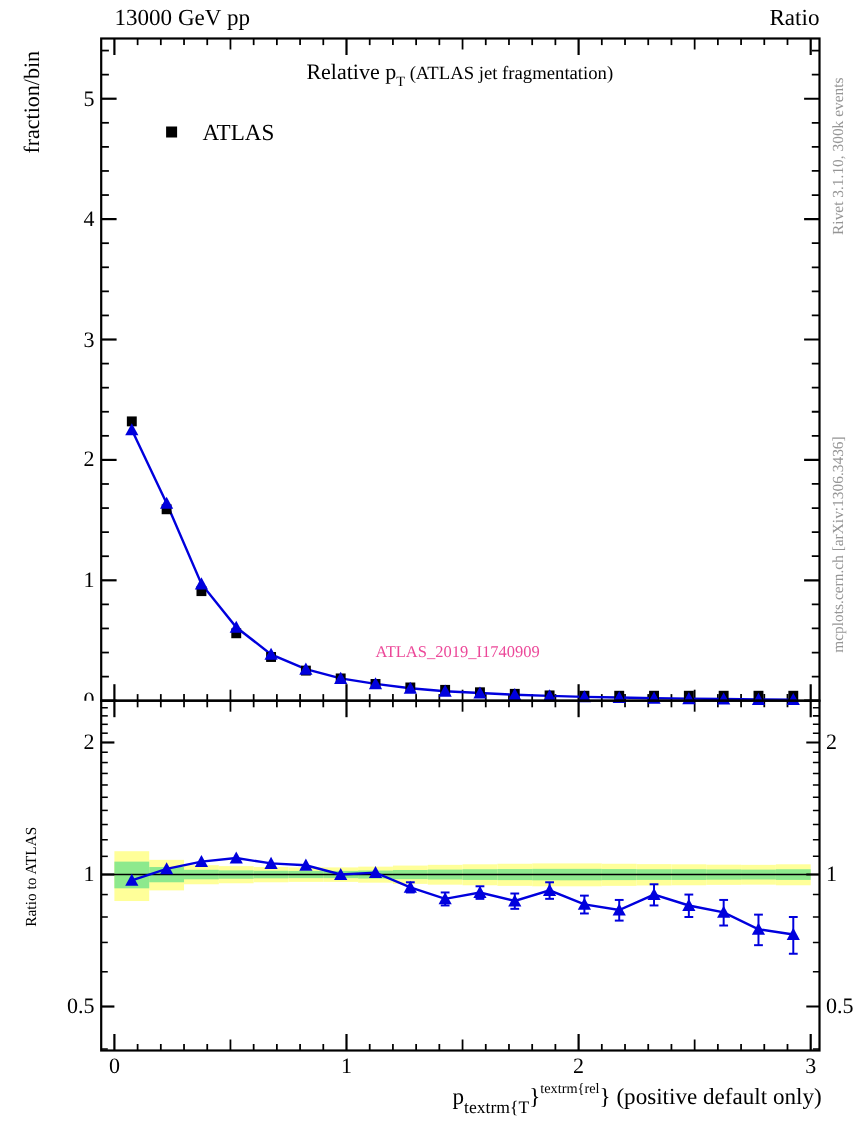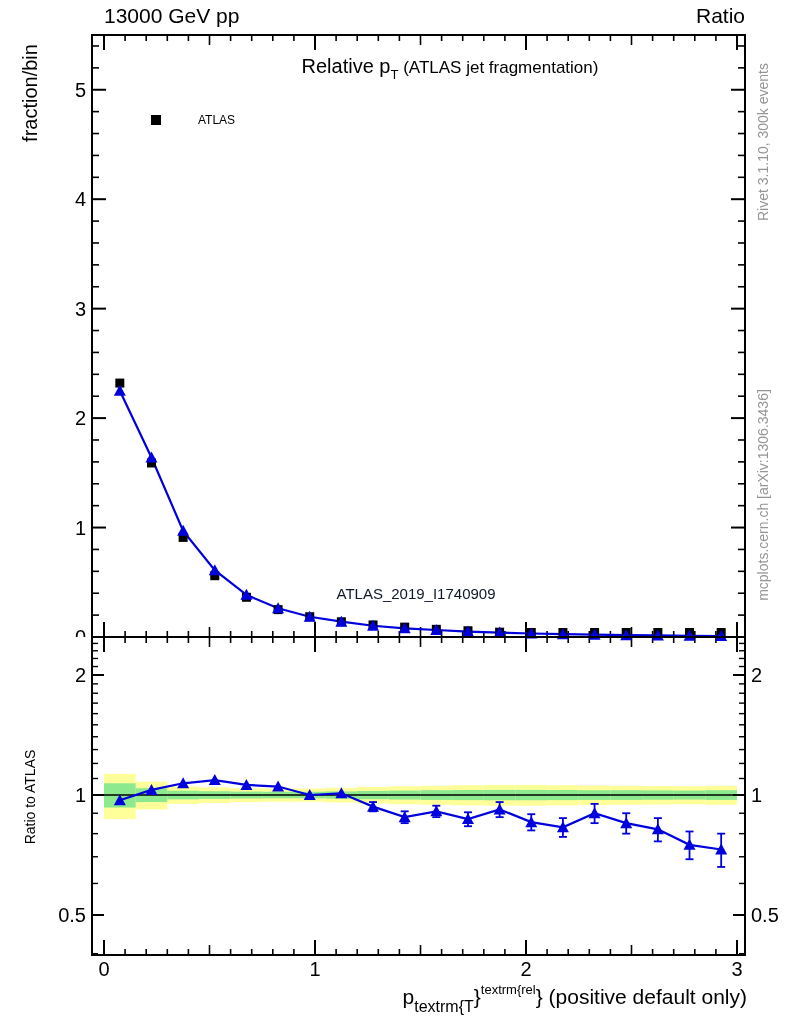--- a/index.html
+++ b/index.html
@@ -1,32 +1,32 @@
 <!DOCTYPE html>
 <html><head>
 <meta charset="utf-8">
 <style>
   html,body{margin:0;padding:0;background:#fff;}
   .page{position:relative;width:786px;height:1024px;background:#fff;overflow:hidden;
-        font-family:Liberation Sans, sans-serif;color:#000;}
+        font-family:Liberation Serif, serif;color:#000;}
   .abs{position:absolute;white-space:nowrap;}
   .hdr{font-size:21px;}
   .ptitle{font-size:20px;}
   .ptitle .small{font-size:17px;}
   .ptitle .tsub{font-size:13px;vertical-align:-6px;}
   .legend-row{position:absolute;height:26px;display:flex;align-items:center;}
-  .legend-text{font-size:12px;margin-left:14px;}
+  .legend-text{font-size:21px;}
   .lmark{position:relative;width:56px;height:16px;flex:0 0 56px;}
   .sq{position:absolute;left:23px;top:3px;width:10px;height:10px;background:#000;}
   .lline{position:absolute;left:0;top:7px;width:56px;height:2px;}
   .ltri{position:absolute;left:21px;top:1px;width:0;height:0;
         border-left:7px solid transparent;border-right:7px solid transparent;}
   .rot{transform:translate(-50%,-50%) rotate(-90deg);transform-origin:center;}
   .sidenote{font-size:14px;color:#959595;}
-  .watermark{font-size:15px;color:#0f172a;transform:translateX(-50%);}
+  .watermark{font-size:15px;color:#ec4899;transform:translateX(-50%);}
   .ylab-main{font-size:20px;}
   .ylab-ratio{font-size:14px;}
   .ticklab{position:absolute;font-size:20px;line-height:22px;}
   .xt{transform:translateX(-50%);}
   .yl{right:0;text-align:right;}
   .yr{left:0;text-align:left;}
   #main-ylabels{position:absolute;left:0;top:25px;width:86px;height:612px;overflow:hidden;}
   #ratio-ylabels-l{position:absolute;left:0;top:0;width:86px;height:1024px;}
   #ratio-ylabels-r{position:absolute;left:751px;top:0;width:40px;height:1024px;}
   #x-labels{position:absolute;left:0;top:958px;width:786px;height:26px;}
@@ -402,21 +402,21 @@
       <polygon points="651.875,834.3624170546121 663.875,834.3624170546121 657.875,823.3624170546121" fill="#0000dd"></polygon>
       <polygon points="683.525,849.8130742857292 695.525,849.8130742857292 689.525,838.8130742857292" fill="#0000dd"></polygon>
       <polygon points="715.175,854.4931756699742 727.175,854.4931756699742 721.175,843.4931756699742" fill="#0000dd"></polygon>
       <rect x="92" y="35" width="653" height="602" fill="none" stroke="#000" stroke-width="2"></rect>
       <rect x="92" y="637" width="653" height="318" fill="none" stroke="#000" stroke-width="2"></rect>
     </svg>
 
   <div class="abs hdr" style="left:104px;top:4px;">13000 GeV pp</div>
   <div class="abs hdr" style="right:41px;top:4px;">Ratio</div>
 
-  <div class="abs ptitle" style="left:418px;top:55px;transform:translateX(-50%);margin-left:32px;">
+  <div class="abs ptitle" style="left:418px;top:55px;transform:translateX(-50%);">
     <span>Relative p</span><span class="tsub">T</span><span class="small"> (ATLAS jet fragmentation)</span>
   </div>
 
   <div class="legend-row" style="left:128px;top:107px;">
     <span class="lmark">
         <span class="sq"></span>
       </span>
     <span class="legend-text">ATLAS</span>
   </div>
 

